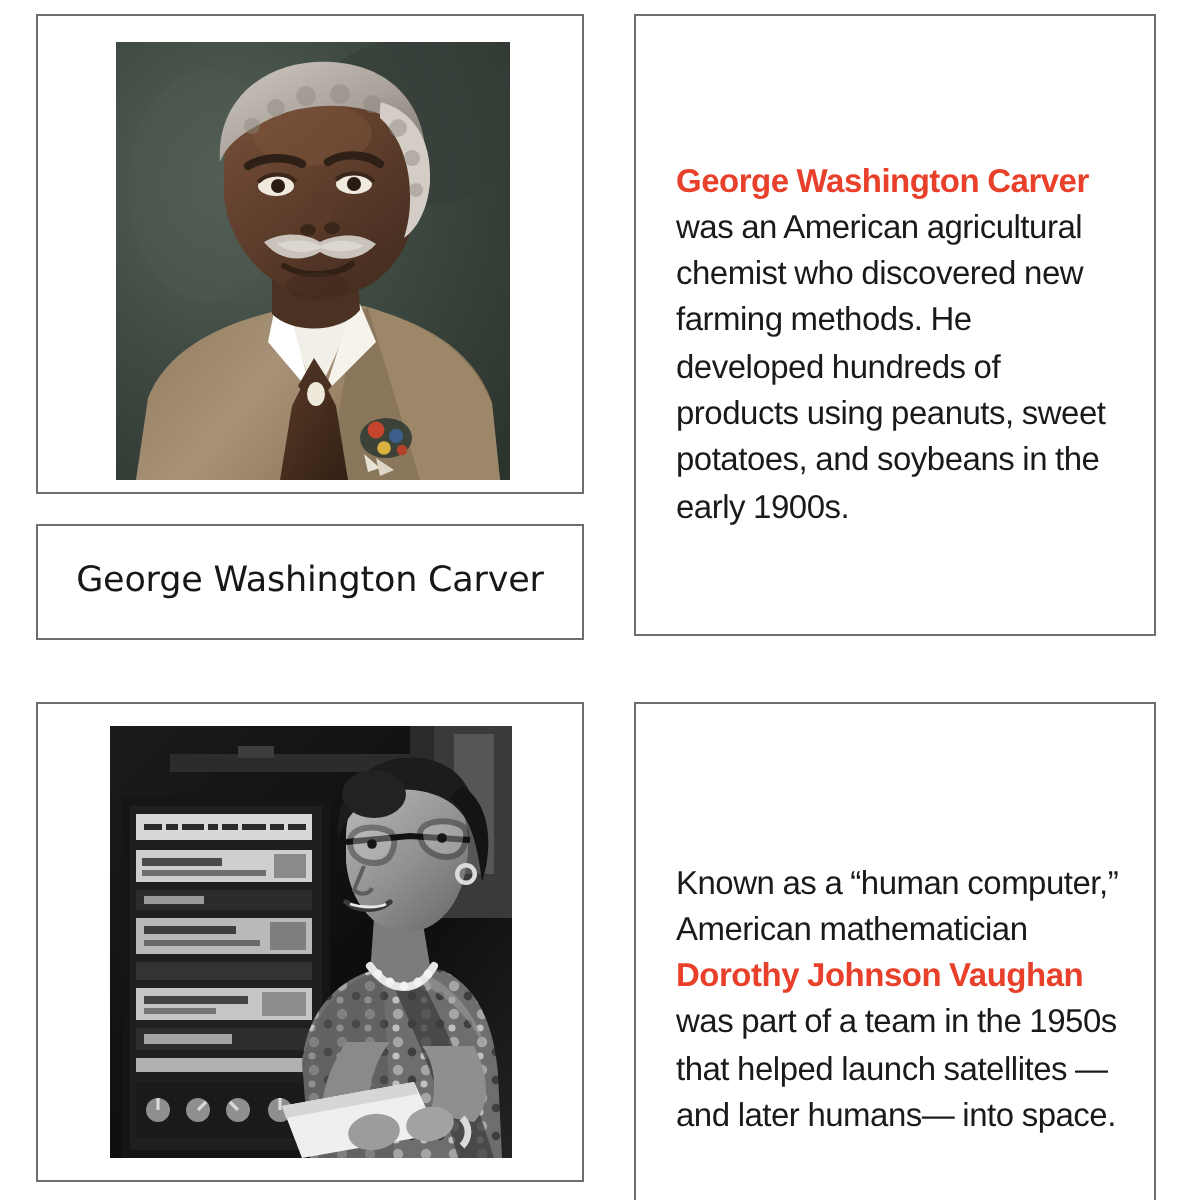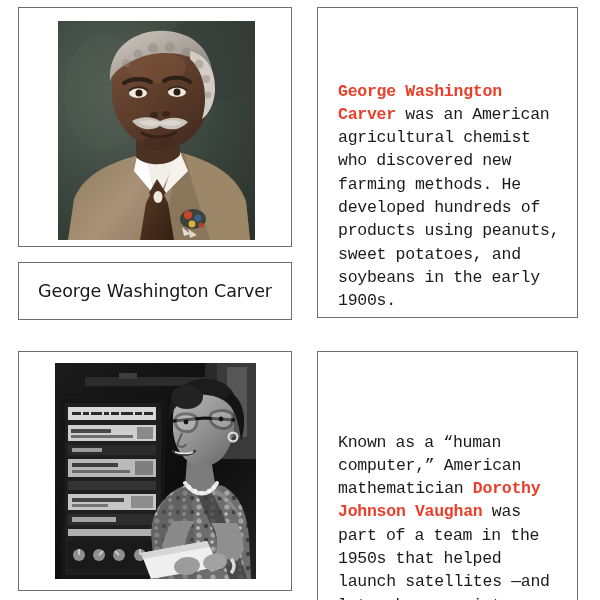--- a/index.html
+++ b/index.html
@@ -56,21 +56,21 @@
     text-align: center;
     font-family: "DejaVu Sans", sans-serif;
     font-size: 17.5px;
     line-height: 21px;
     color: #171717;
     letter-spacing: -0.1px;
   }
 
   .body-text {
     position: absolute;
-    font-family: Liberation Mono, monospace;
+    font-family: Liberation Sans, sans-serif;
     font-size: 16.5px;
     line-height: 23.3px;
     color: #1a1a1a;
     letter-spacing: -0.25px;
     word-spacing: -0.3px;
   }
   #text-1-body { left: 20px; top: 55px; width: 225px; }
   #text-2-body { left: 20px; top: 62px; width: 228px; }
 
   .name-hl {

